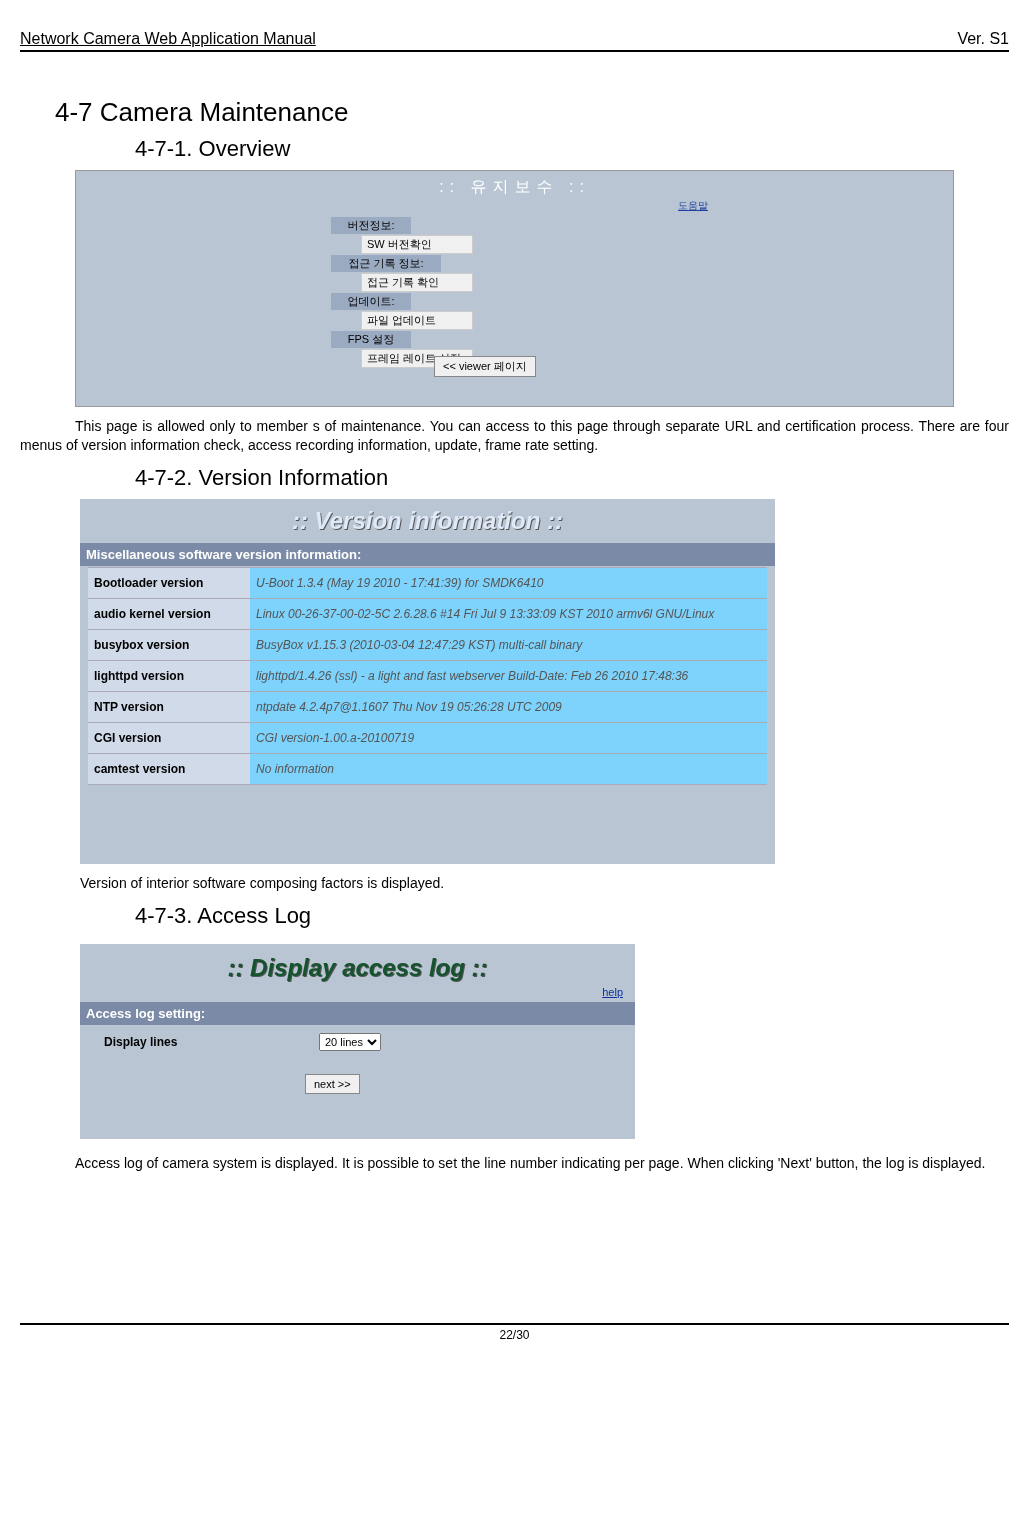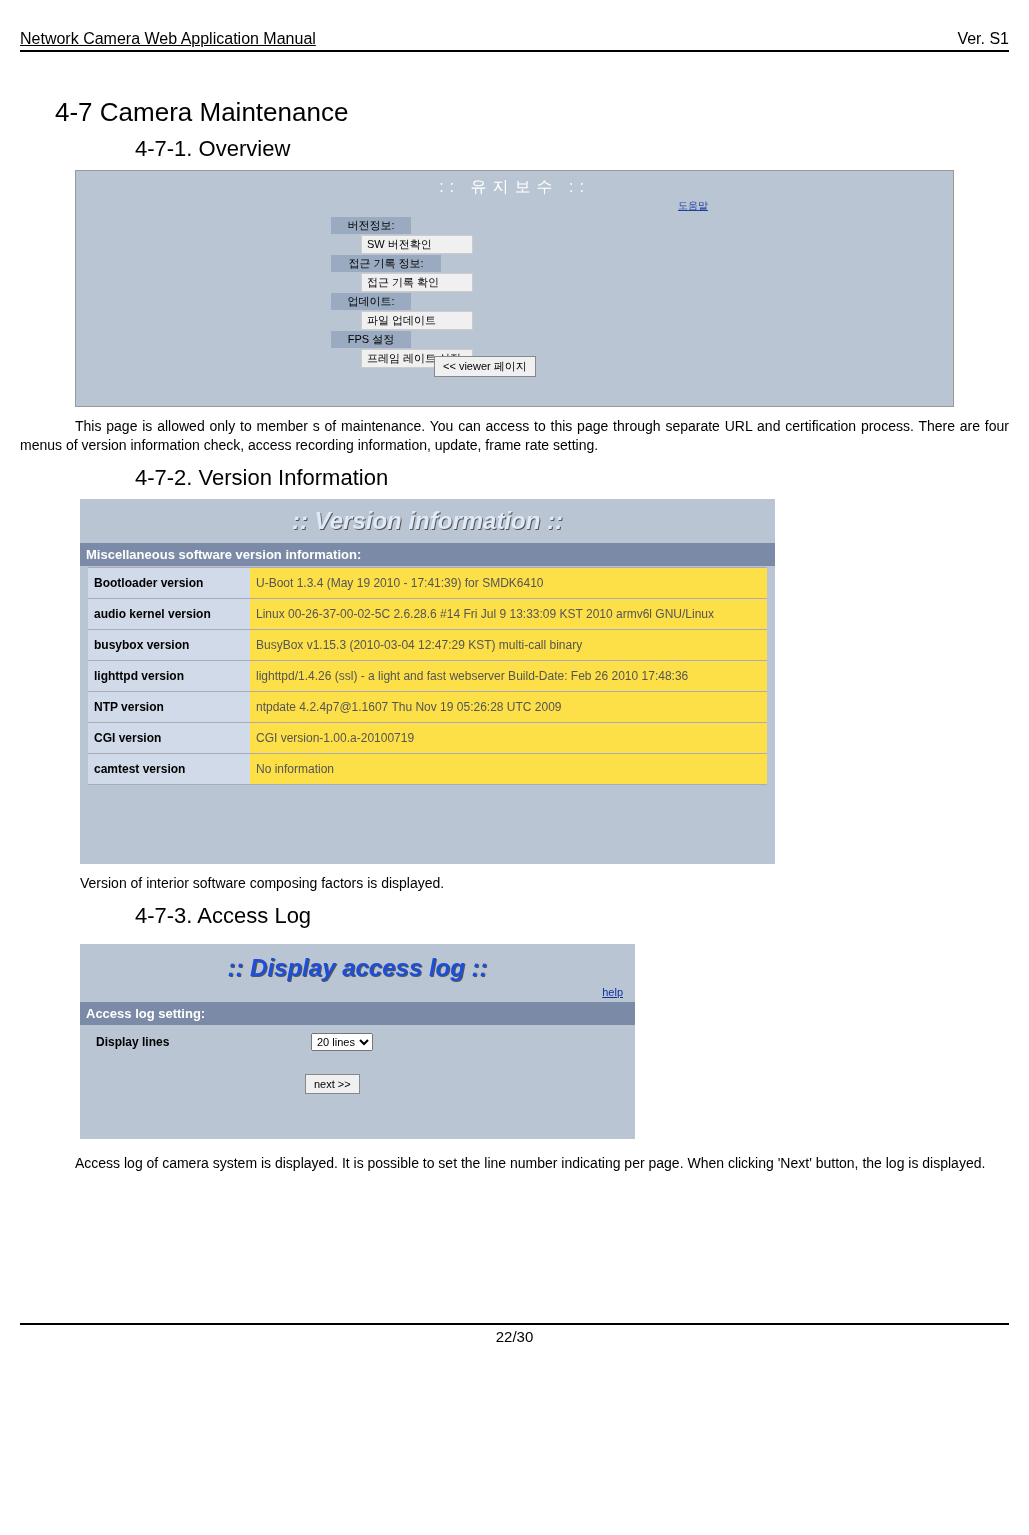--- a/index.html
+++ b/index.html
@@ -137,33 +137,34 @@
       background: #d1dae8;
       vertical-align: middle;
     }
     .ss2-table td:first-child {
       font-weight: bold;
       width: 150px;
       background: #d1dae8;
     }
     .ss2-table td:last-child {
       color: #555;
-      background: #fde047;
+      background: #7dd3fc;
+      font-style: italic;
     }
 
     .screenshot3 {
       margin: 15px 0 15px 60px;
       height: 195px;
       width: 555px;
       background: #b9c5d3;
       position: relative;
     }
     .ss3-title {
       text-align: center;
-      color: #1d4ed8;
+      color: #14532d;
       font-size: 24px;
       font-weight: bold;
       padding: 10px 0 4px 0;
       font-style: italic;
       text-shadow: 1px 1px 0 #555;
     }
     .ss3-help {
       text-align: right;
       color: #1030a0;
       font-size: 11px;
@@ -172,21 +173,21 @@
     }
     .ss3-subhead {
       background: #7b8aa6;
       color: white;
       font-weight: bold;
       font-size: 13px;
       padding: 4px 6px;
       margin-top: 4px;
     }
     .ss3-row {
-      padding: 8px 16px;
+      padding: 8px 24px;
       display: flex;
       font-size: 12px;
       align-items: center;
     }
     .ss3-row .label {
       font-weight: bold;
       width: 215px;
     }
     .ss3-select {
       font-size: 11px;
@@ -200,21 +201,21 @@
       padding: 3px 8px;
       background: #f0f0f0;
       border: 1px solid #888;
     }
 
     .footer {
       position: relative;
       border-top: 2px solid black;
       margin-top: 150px;
       text-align: center;
-      font-size: 15px;
+      font-size: 12px;
       padding-top: 3px;
     }
   </style>
 </head>
 <body>
 
 <div class="header">
   <span class="header-left">Network Camera Web Application Manual</span>
   <span>Ver. S1</span>
 </div>

